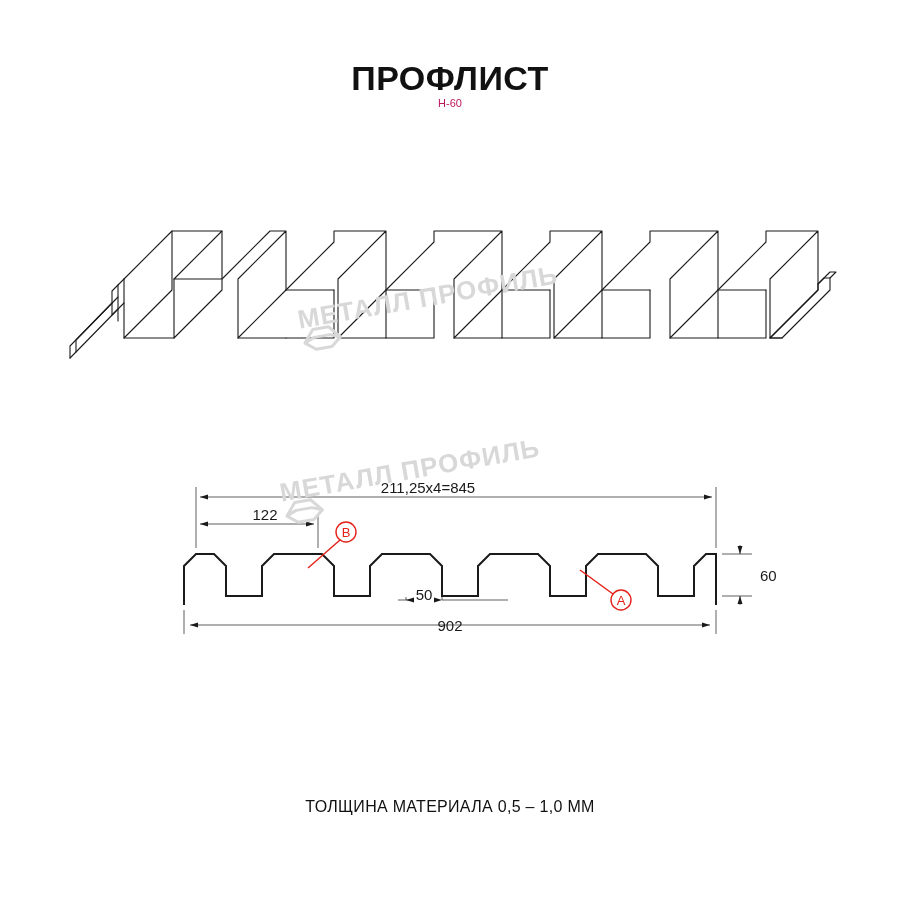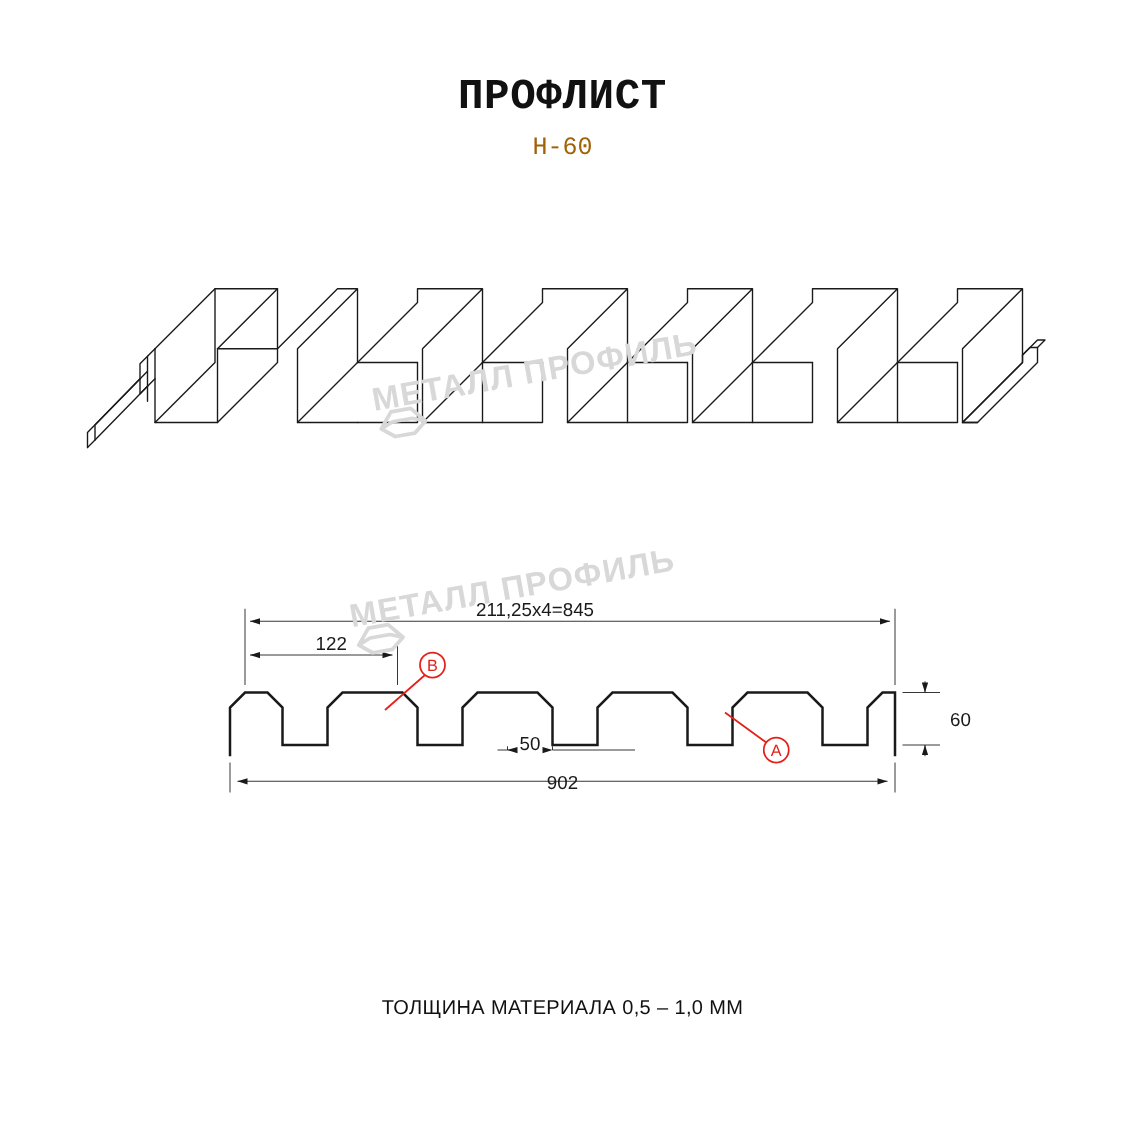--- a/index.html
+++ b/index.html
@@ -19,33 +19,32 @@
     position: relative;
     width: 900px;
     height: 900px;
   }
   .title-block {
     position: absolute;
     top: 60px;
     left: 0;
     width: 900px;
     text-align: center;
-    font-family: Liberation Mono, monospace;
   }
   .title {
     font-size: 34px;
     font-weight: bold;
     letter-spacing: 0.5px;
     color: #111111;
     line-height: 1.1;
   }
   .subtitle {
-    margin-top: 10px;
-    font-size: 20px;
-    color: #a16207;
+    margin-top: 0;
+    font-size: 11px;
+    color: #be185d;
   }
   .drawing {
     position: absolute;
     top: 0;
     left: 0;
   }
   .footer-note {
     position: absolute;
     top: 798px;
     left: 0;

